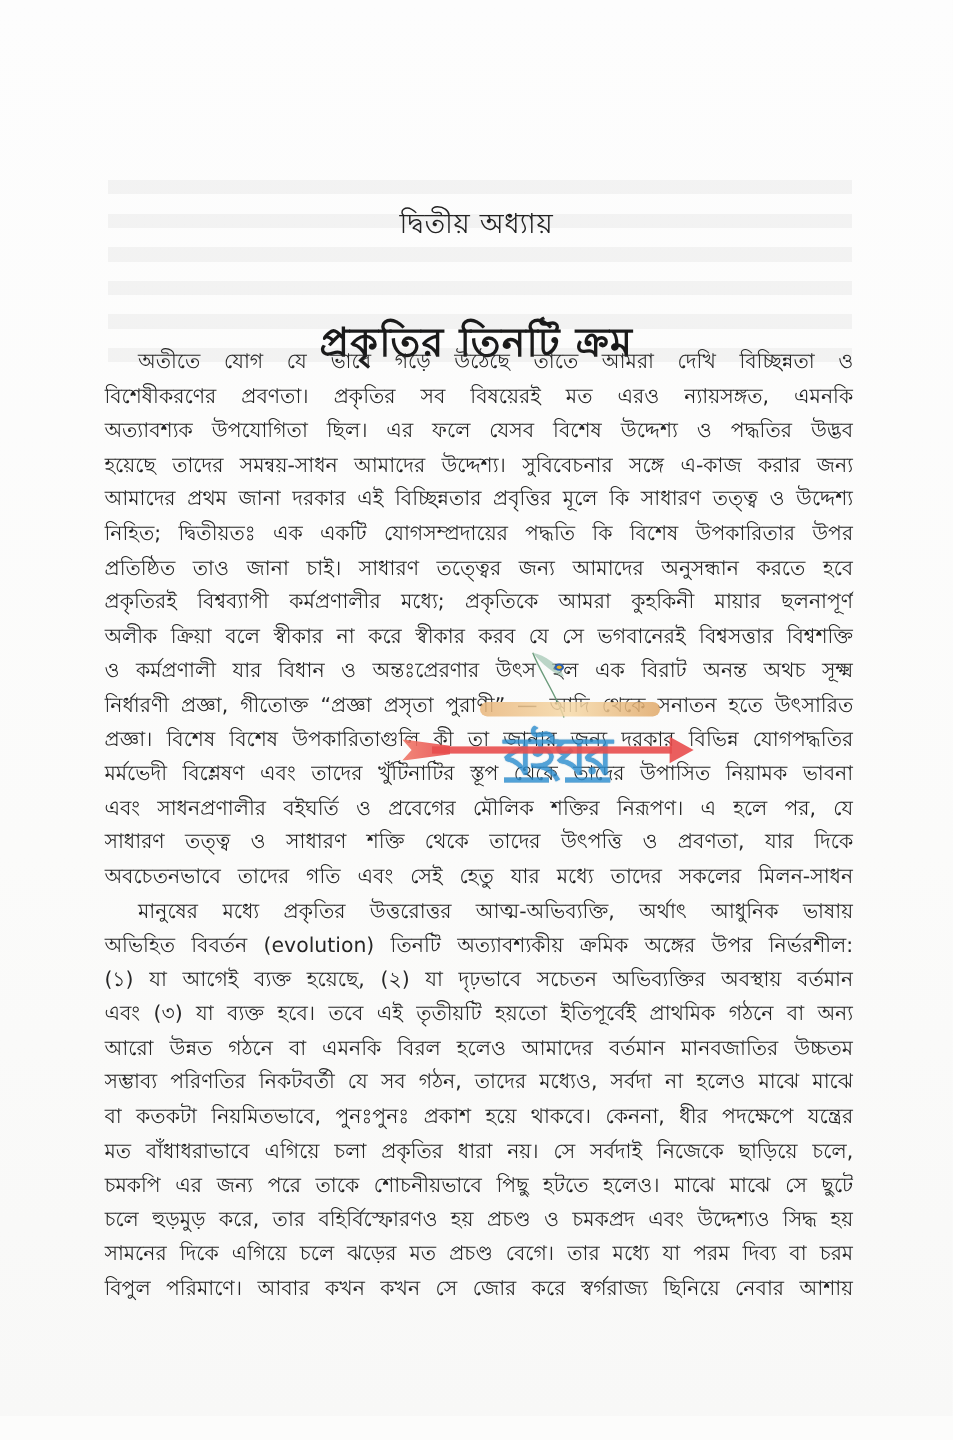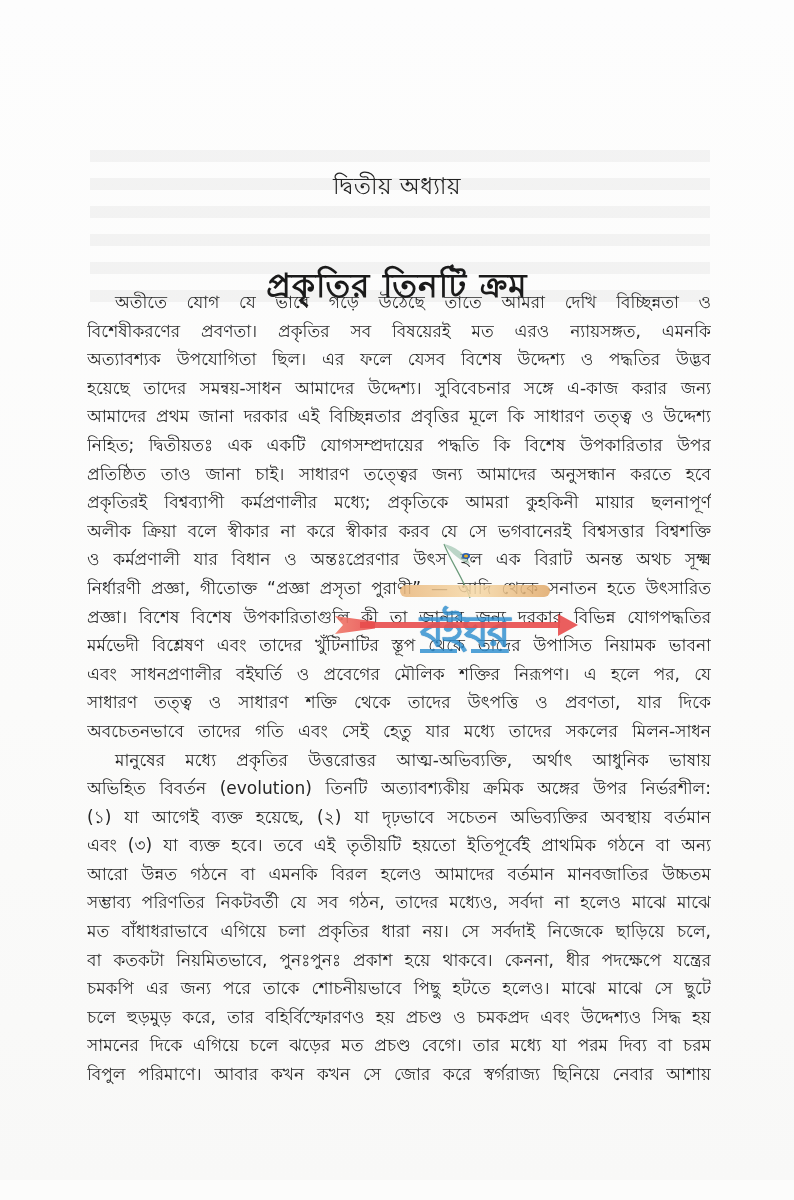--- a/index.html
+++ b/index.html
@@ -99,22 +99,22 @@
     <div class="line">এবং সাধনপ্রণালীর বইঘর্তি ও প্রবেগের মৌলিক শক্তির নিরূপণ। এ হলে পর, যে</div>
     <div class="line">সাধারণ তত্ত্ব ও সাধারণ শক্তি থেকে তাদের উৎপত্তি ও প্রবণতা, যার দিকে</div>
     <div class="line">অবচেতনভাবে তাদের গতি এবং সেই হেতু যার মধ্যে তাদের সকলের মিলন-সাধন</div>
 
     <div class="line indent">মানুষের মধ্যে প্রকৃতির উত্তরোত্তর আত্ম-অভিব্যক্তি, অর্থাৎ আধুনিক ভাষায়</div>
     <div class="line">অভিহিত বিবর্তন (evolution) তিনটি অত্যাবশ্যকীয় ক্রমিক অঙ্গের উপর নির্ভরশীল:</div>
     <div class="line">(১) যা আগেই ব্যক্ত হয়েছে, (২) যা দৃঢ়ভাবে সচেতন অভিব্যক্তির অবস্থায় বর্তমান</div>
     <div class="line">এবং (৩) যা ব্যক্ত হবে। তবে এই তৃতীয়টি হয়তো ইতিপূর্বেই প্রাথমিক গঠনে বা অন্য</div>
     <div class="line">আরো উন্নত গঠনে বা এমনকি বিরল হলেও আমাদের বর্তমান মানবজাতির উচ্চতম</div>
     <div class="line">সম্ভাব্য পরিণতির নিকটবর্তী যে সব গঠন, তাদের মধ্যেও, সর্বদা না হলেও মাঝে মাঝে</div>
+    <div class="line">বা কতকটা নিয়মিতভাবে, পুনঃপুনঃ প্রকাশ হয়ে থাকবে। কেননা, ধীর পদক্ষেপে যন্ত্রের</div>
     <div class="line">মত বাঁধাধরাভাবে এগিয়ে চলা প্রকৃতির ধারা নয়। সে সর্বদাই নিজেকে ছাড়িয়ে চলে,</div>
-    <div class="line">বা কতকটা নিয়মিতভাবে, পুনঃপুনঃ প্রকাশ হয়ে থাকবে। কেননা, ধীর পদক্ষেপে যন্ত্রের</div>
     <div class="line">চমকপি এর জন্য পরে তাকে শোচনীয়ভাবে পিছু হটতে হলেও। মাঝে মাঝে সে ছুটে</div>
     <div class="line">চলে হুড়মুড় করে, তার বহির্বিস্ফোরণও হয় প্রচণ্ড ও চমকপ্রদ এবং উদ্দেশ্যও সিদ্ধ হয়</div>
     <div class="line">সামনের দিকে এগিয়ে চলে ঝড়ের মত প্রচণ্ড বেগে। তার মধ্যে যা পরম দিব্য বা চরম</div>
     <div class="line">বিপুল পরিমাণে। আবার কখন কখন সে জোর করে স্বর্গরাজ্য ছিনিয়ে নেবার আশায়</div>
   </div>
 
   <div class="watermark">
     <svg class="wm-feather" viewBox="0 0 40 60">
       <path d="M30 58 C24 40, 10 20, 4 4" stroke="#6a9a7a" stroke-width="1.2" fill="none"></path>
       <path d="M4 4 C14 6, 26 14, 30 24 C22 22, 12 14, 4 4Z" fill="#9fc4b0" opacity="0.7"></path>

